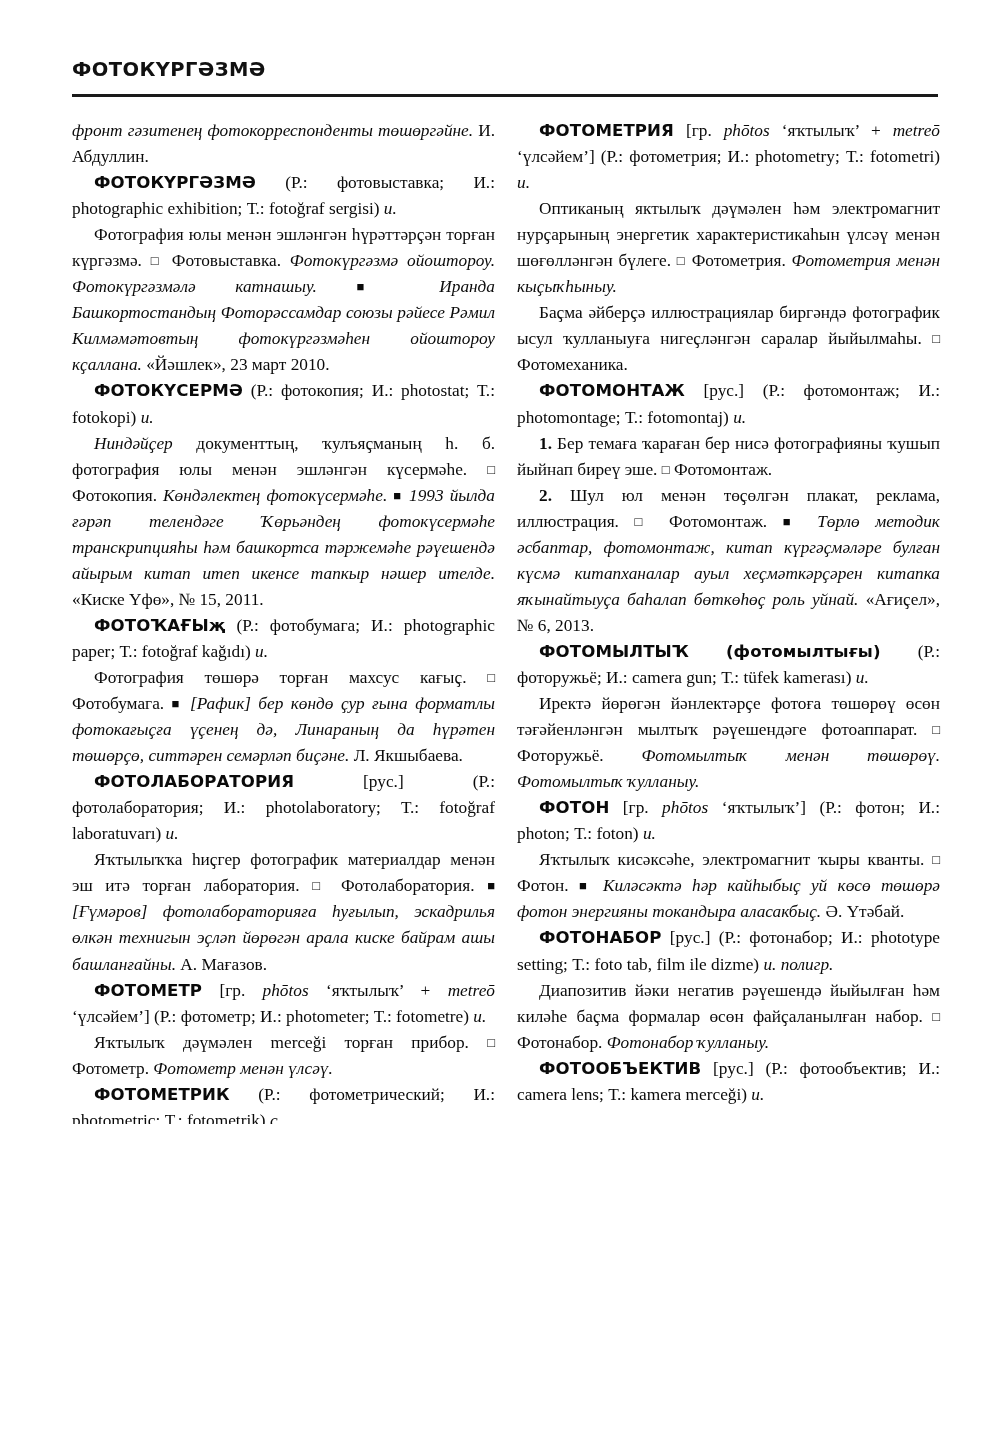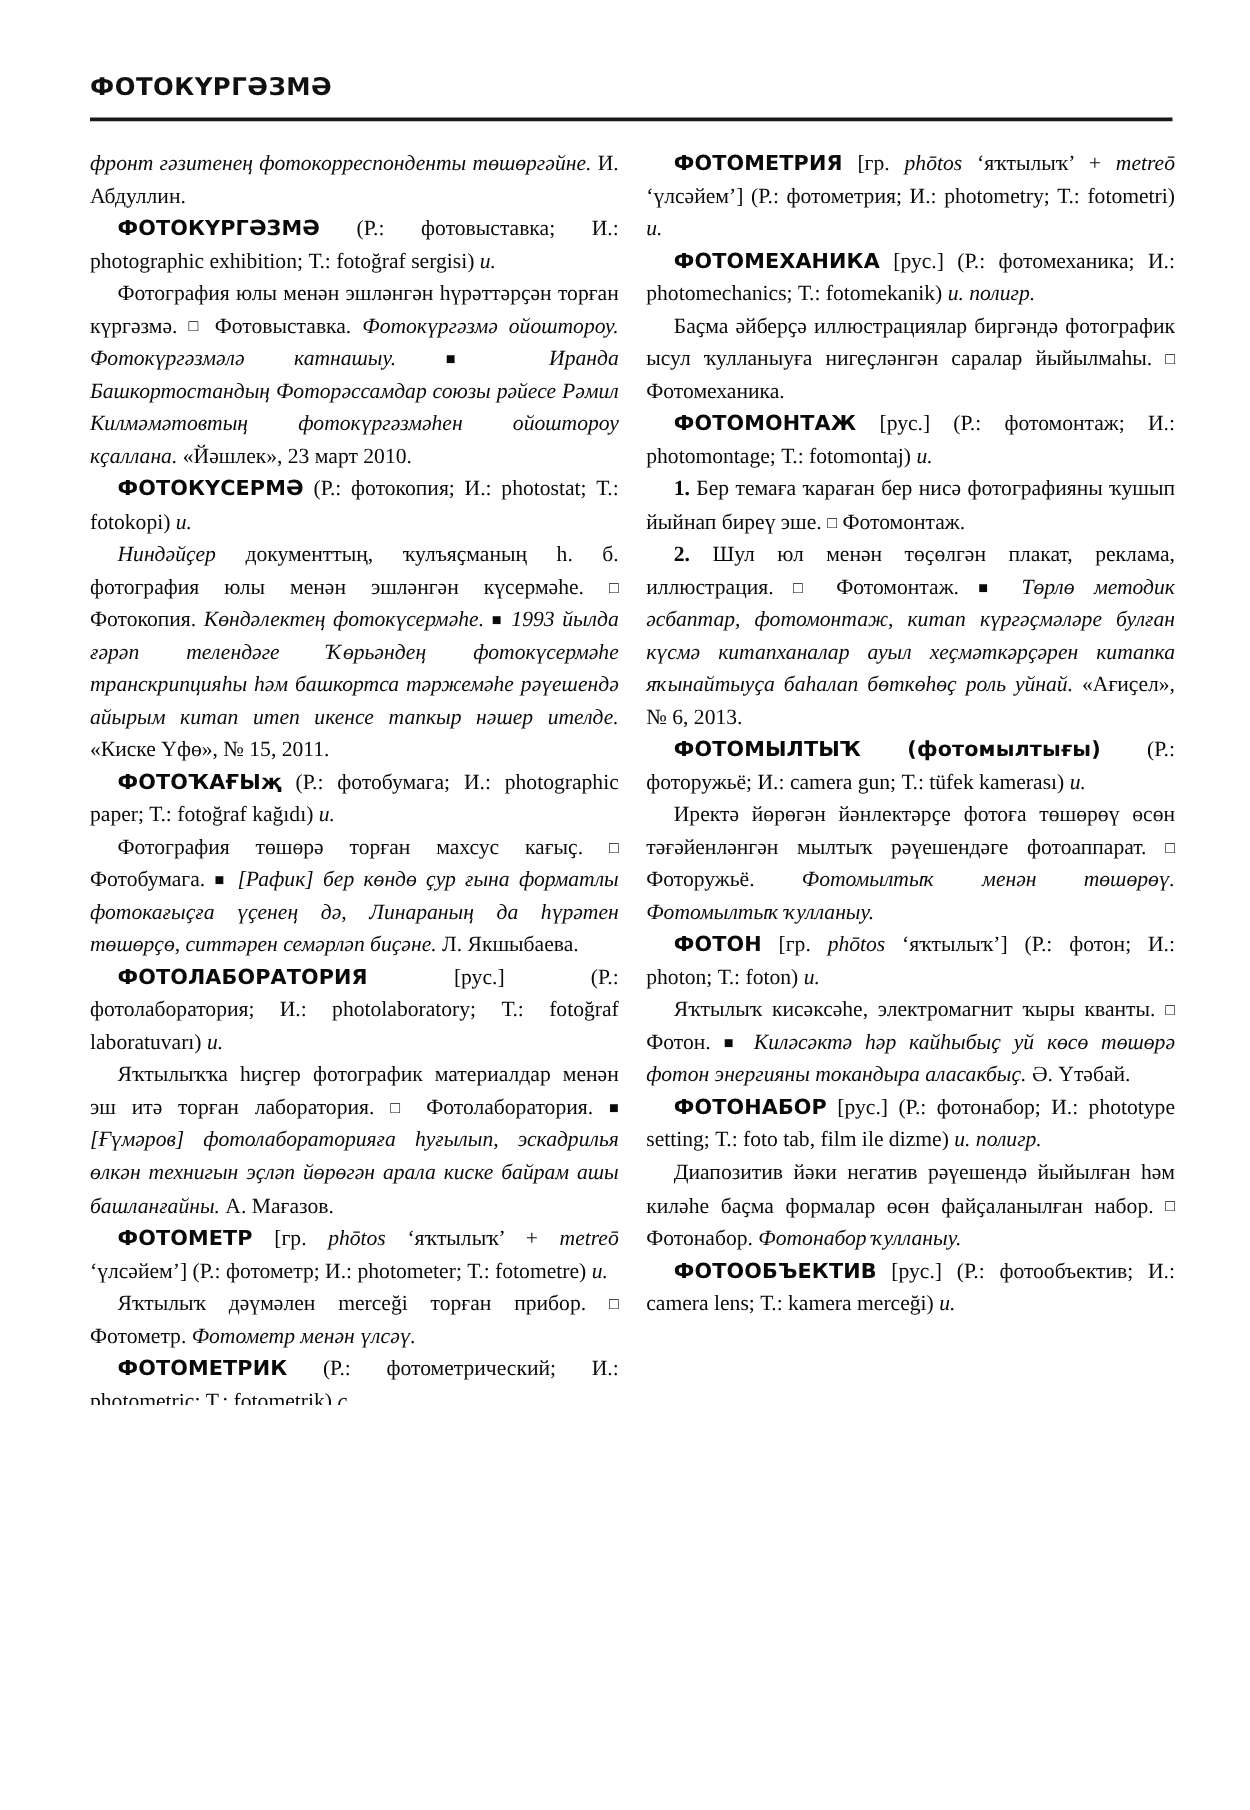--- a/index.html
+++ b/index.html
@@ -131,22 +131,22 @@
       <p class="p"><span>Яҡтылыҡ дәүмәлен merceği торған прибор.</span> <span class="sq-open"></span> <span>Фотометр.</span> <span class="it">Фотометр менән үлсәү.</span></p>
 
       <p class="p"><span class="hw">ФОТОМЕТРИК</span> <span>(Р.: фотометрический; И.: photometric; Т.: fotometrik)</span> <span class="it">c.</span></p>
       <p class="p"><span>Фотометрияға мөнәсәбәтле, фотометрияға нигеҫле.</span> <span class="sq-open"></span> <span>Башкортостандың.</span> <span class="it">Фотометрик күҫәтеү. Фотометрик ысул.</span></p>
 
     </div>
 
     <div class="col">
 
       <p class="p"><span class="hw">ФОТОМЕТРИЯ</span> <span>[гр.</span> <span class="it">phōtos</span> <span>‘яҡтылыҡ’ +</span> <span class="it">metreō</span> <span>‘үлсәйем’]</span> <span>(Р.: фотометрия; И.: photometry; Т.: fotometri)</span> <span class="it">u.</span></p>
+      <p class="p"><span>Оптиканың яктылыҡ дәүмәлен һәм электромагнит нурҫарының энергетик характеристикаһын үлсәү менән шөғөлләнгән бүлеге.</span> <span class="sq-open"></span> <span>Фотометрия.</span> <span class="it">Фотометрия менән кыҫыҡһыныу.</span></p>
 
-      <p class="p"><span class="hw">ФОТОМЕХАНИКА</span> <span>[рус.]</span> <span>(Р.: фотомеханика; И.: photomechanics; Т.: fotomekanik)</span> <span class="it">u. полигр.</span></p>
       <p class="p"><span>Баҫма әйберҫә иллюстрациялар биргәндә фотографик ысул ҡулланыуға нигеҫләнгән саралар йыйылмаһы.</span> <span class="sq-open"></span> <span>Фотомеханика.</span></p>
 
       <p class="p"><span class="hw">ФОТОМОНТАЖ</span> <span>[рус.]</span> <span>(Р.: фотомонтаж; И.: photomontage; Т.: fotomontaj)</span> <span class="it">u.</span></p>
       <p class="p"><span class="bd">1.</span> <span>Бер темаға ҡараған бер нисә фотографияны ҡушып йыйнап биреү эше.</span> <span class="sq-open"></span> <span>Фотомонтаж.</span></p>
       <p class="p"><span class="bd">2.</span> <span>Шул юл менән төҫөлгән плакат, реклама, иллюстрация.</span> <span class="sq-open"></span> <span>Фотомонтаж.</span> <span class="sq-fill"></span> <span class="it">Төрлө методик әсбаптар, фотомонтаж, китап күргәҫмәләре булған күсмә китапханалар ауыл хеҫмәткәрҫәрен китапка яҡынайтыуҫа баһалап бөткөһөҫ роль уйнай.</span> <span>«Ағиҫел», № 6, 2013.</span></p>
 
       <p class="p"><span class="hw">ФОТОМЫЛТЫҠ</span> <span class="hw">(фотомылтығы)</span> <span>(Р.: фоторужьё; И.: camera gun; Т.: tüfek kamerası)</span> <span class="it">u.</span></p>
       <p class="p"><span>Иректә йөрөгән йәнлектәрҫе фотоға төшөрөү өсөн тәғәйенләнгән мылтыҡ рәүешендәге фотоаппарат.</span> <span class="sq-open"></span> <span>Фоторужьё.</span> <span class="it">Фотомылтыҡ менән төшөрөү. Фотомылтыҡ ҡулланыу.</span></p>
 
       <p class="p"><span class="hw">ФОТОН</span> <span>[гр.</span> <span class="it">phōtos</span> <span>‘яҡтылыҡ’]</span> <span>(Р.: фотон; И.: photon; Т.: foton)</span> <span class="it">u.</span></p>

